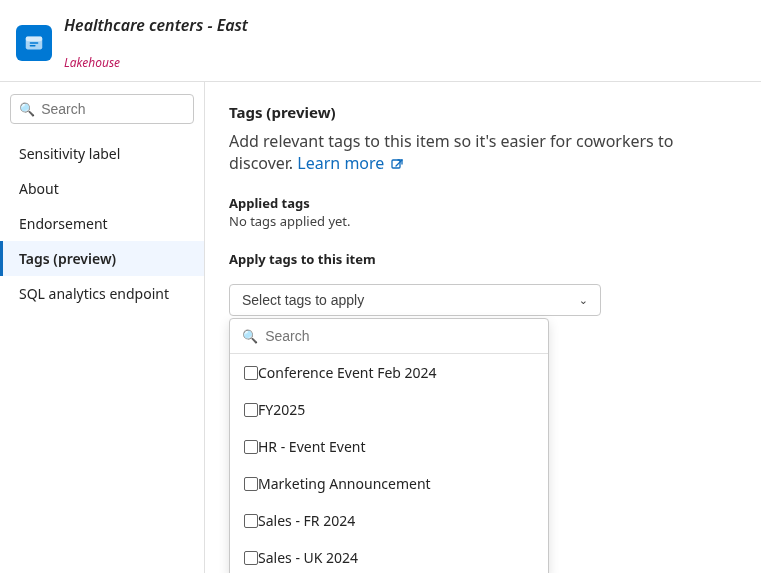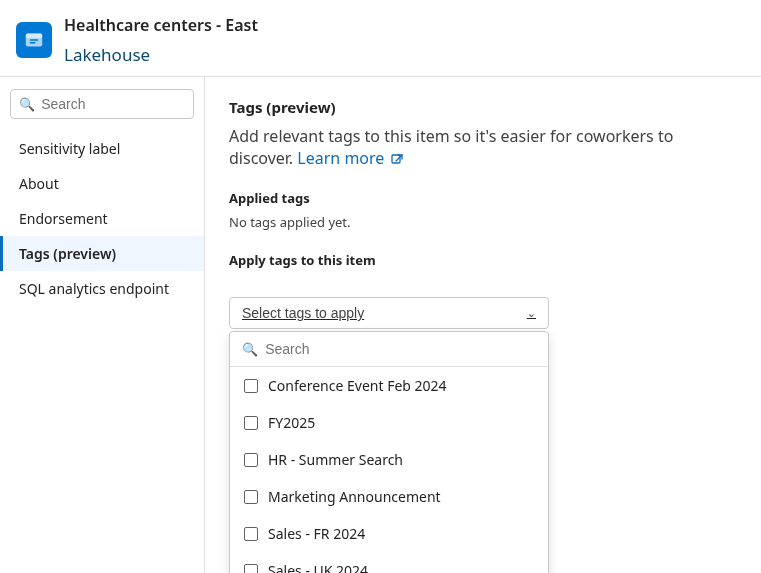--- a/index.html
+++ b/index.html
@@ -12,42 +12,43 @@
       height: 573px;
       overflow: hidden;
     }
 
     .header {
       display: flex;
       align-items: center;
       gap: 12px;
       padding: 14px 16px 10px 16px;
       border-bottom: 1px solid #e0e0e0;
+      font-style: italic;
     }
     .header-icon {
       width: 36px;
       height: 36px;
       background: #0078d4;
       border-radius: 6px;
       display: flex;
       align-items: center;
       justify-content: center;
       flex-shrink: 0;
     }
     .header-icon svg { width: 22px; height: 22px; }
     .header-text {}
     .header-title {
       font-size: 16px;
       font-weight: 600;
       color: #242424;
     }
     .header-subtitle {
-      font-size: 17px;
-      color: #0c4a6e;
-      margin-top: 7px;
+      font-size: 12px;
+      color: #be185d;
+      margin-top: 18px;
     }
 
     .layout {
       display: flex;
       height: calc(573px - 63px);
     }
 
     .sidebar {
       width: 205px;
       border-right: 1px solid #e0e0e0;
@@ -114,41 +115,39 @@
       display: inline-block;
       width: 12px;
       height: 12px;
       vertical-align: middle;
       margin-left: 2px;
     }
 
     .applied-title {
       font-size: 13px;
       font-weight: 700;
-      margin-bottom: 6px;
       color: #242424;
     }
 
     .no-tags {
       font-size: 13px;
       color: #424242;
       margin-bottom: 20px;
     }
 
     .apply-title {
       font-size: 13px;
       font-weight: 700;
-      margin-bottom: 28px;
+      margin-bottom: 16px;
       color: #242424;
     }
 
     .dropdown-container {
       position: relative;
-      width: 320px;
-      text-decoration: underline;
+      width: 372px;
     }
 
     .dropdown-trigger {
       display: flex;
       align-items: center;
       justify-content: space-between;
       border: 1px solid #c8c8c8;
       border-radius: 4px;
       padding: 7px 12px;
       cursor: pointer;
@@ -193,21 +192,20 @@
     .dropdown-search-icon { color: #616161; font-size: 13px; }
 
     .dropdown-list {
       list-style: none;
       max-height: 260px;
       overflow-y: auto;
     }
     .dropdown-item {
       display: flex;
       align-items: center;
-      gap: 10px;
       padding: 9px 14px;
       cursor: pointer;
       font-size: 14px;
       color: #242424;
     }
 
     .checkbox {
       width: 14px;
       height: 14px;
       border: 1.5px solid #616161;
@@ -280,21 +278,21 @@
           <li class="dropdown-item">
             <div class="checkbox"></div>
             <span>Conference Event Feb 2024</span>
           </li>
           <li class="dropdown-item">
             <div class="checkbox"></div>
             <span>FY2025</span>
           </li>
           <li class="dropdown-item">
             <div class="checkbox"></div>
-            <span>HR - Summer Search</span>
+            <span>HR - Event Event</span>
           </li>
           <li class="dropdown-item">
             <div class="checkbox"></div>
             <span>Marketing Announcement</span>
           </li>
           <li class="dropdown-item">
             <div class="checkbox"></div>
             <span>Sales - FR 2024</span>
           </li>
           <li class="dropdown-item">

